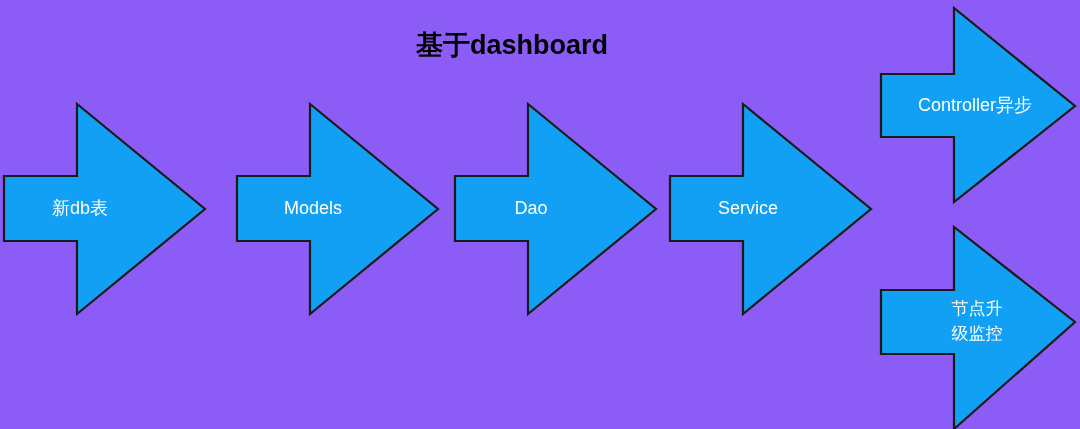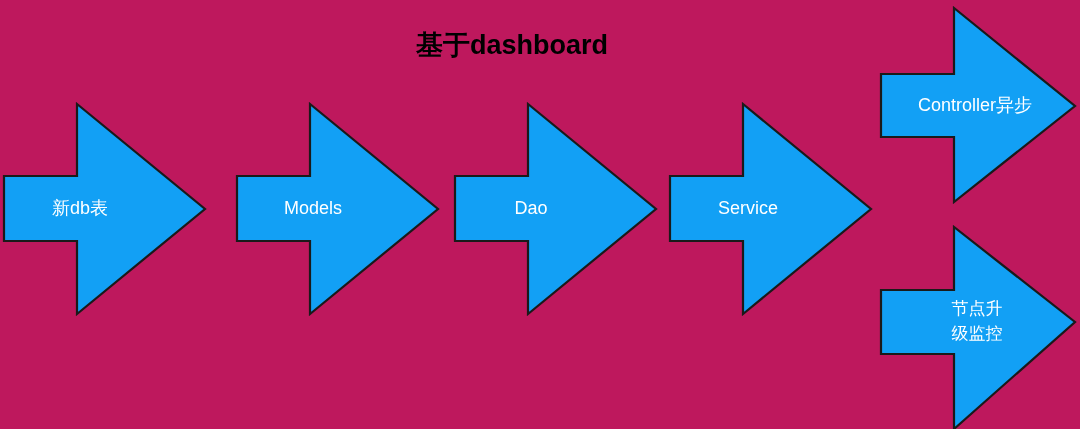--- a/index.html
+++ b/index.html
@@ -7,21 +7,21 @@
     padding: 0;
     background: #ffffff;
   }
   body {
     font-family: "Liberation Sans", "DejaVu Sans", sans-serif;
   }
   #canvas {
     position: relative;
     width: 1080px;
     height: 429px;
-    background: #be185d;
+    background: #8b5cf6;
     overflow: hidden;
   }
   #diagram-svg {
     position: absolute;
     top: 0;
     left: 0;
     width: 1080px;
     height: 429px;
     display: block;
   }

